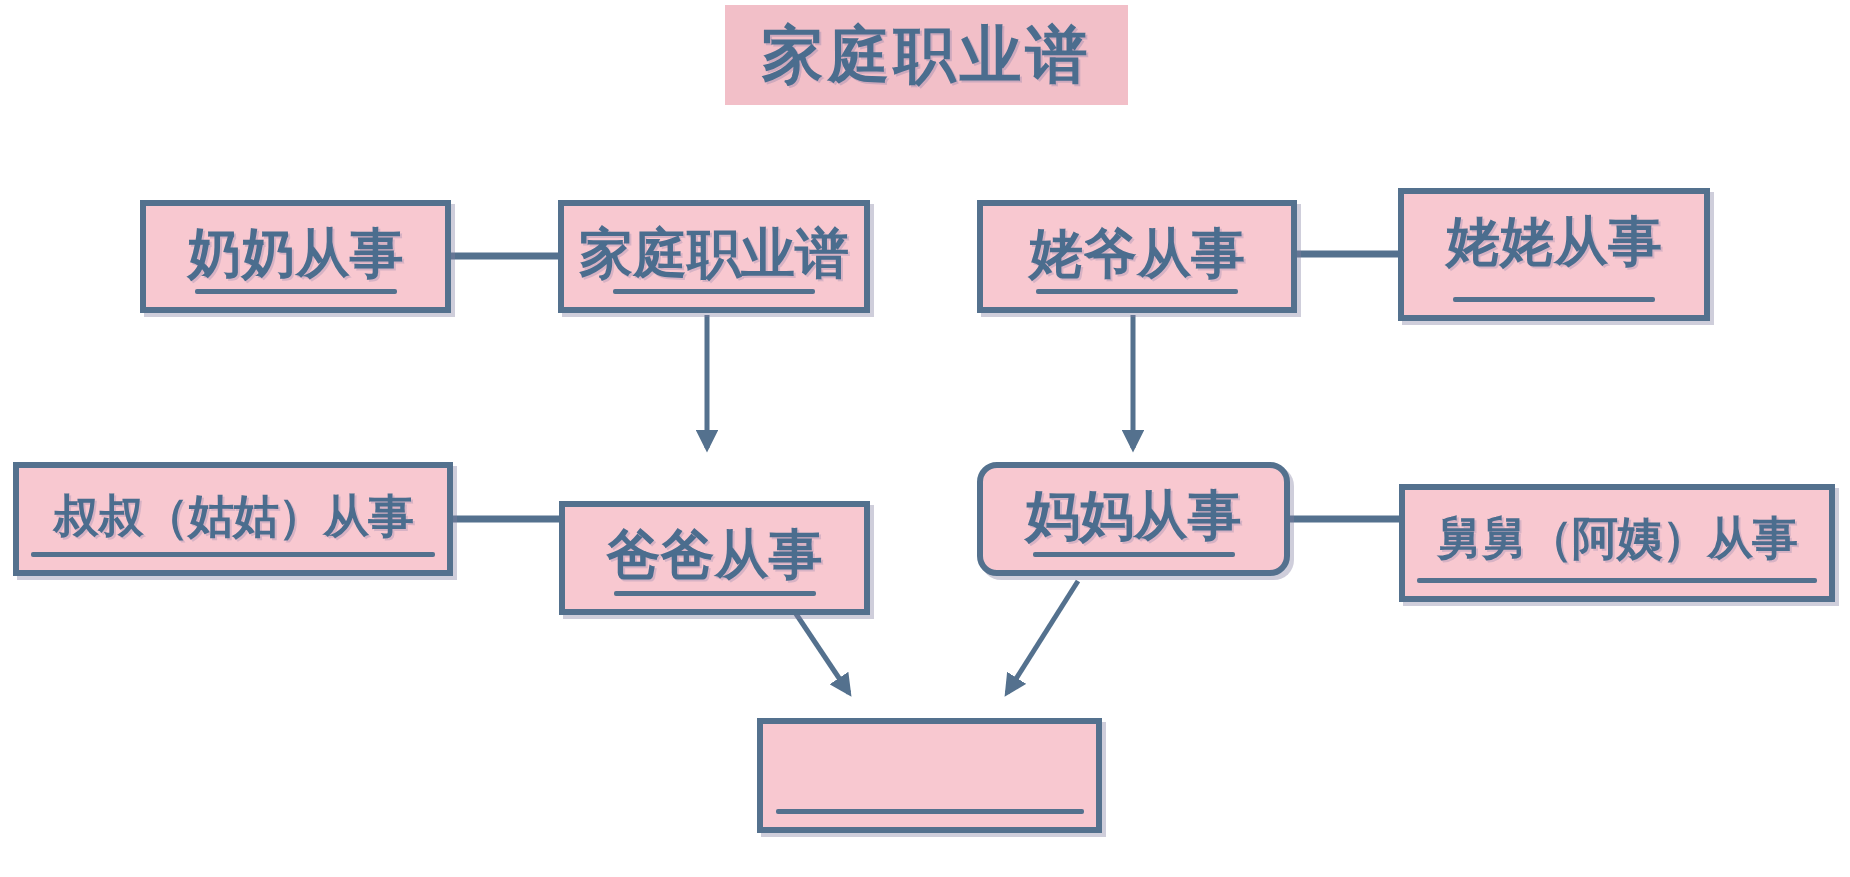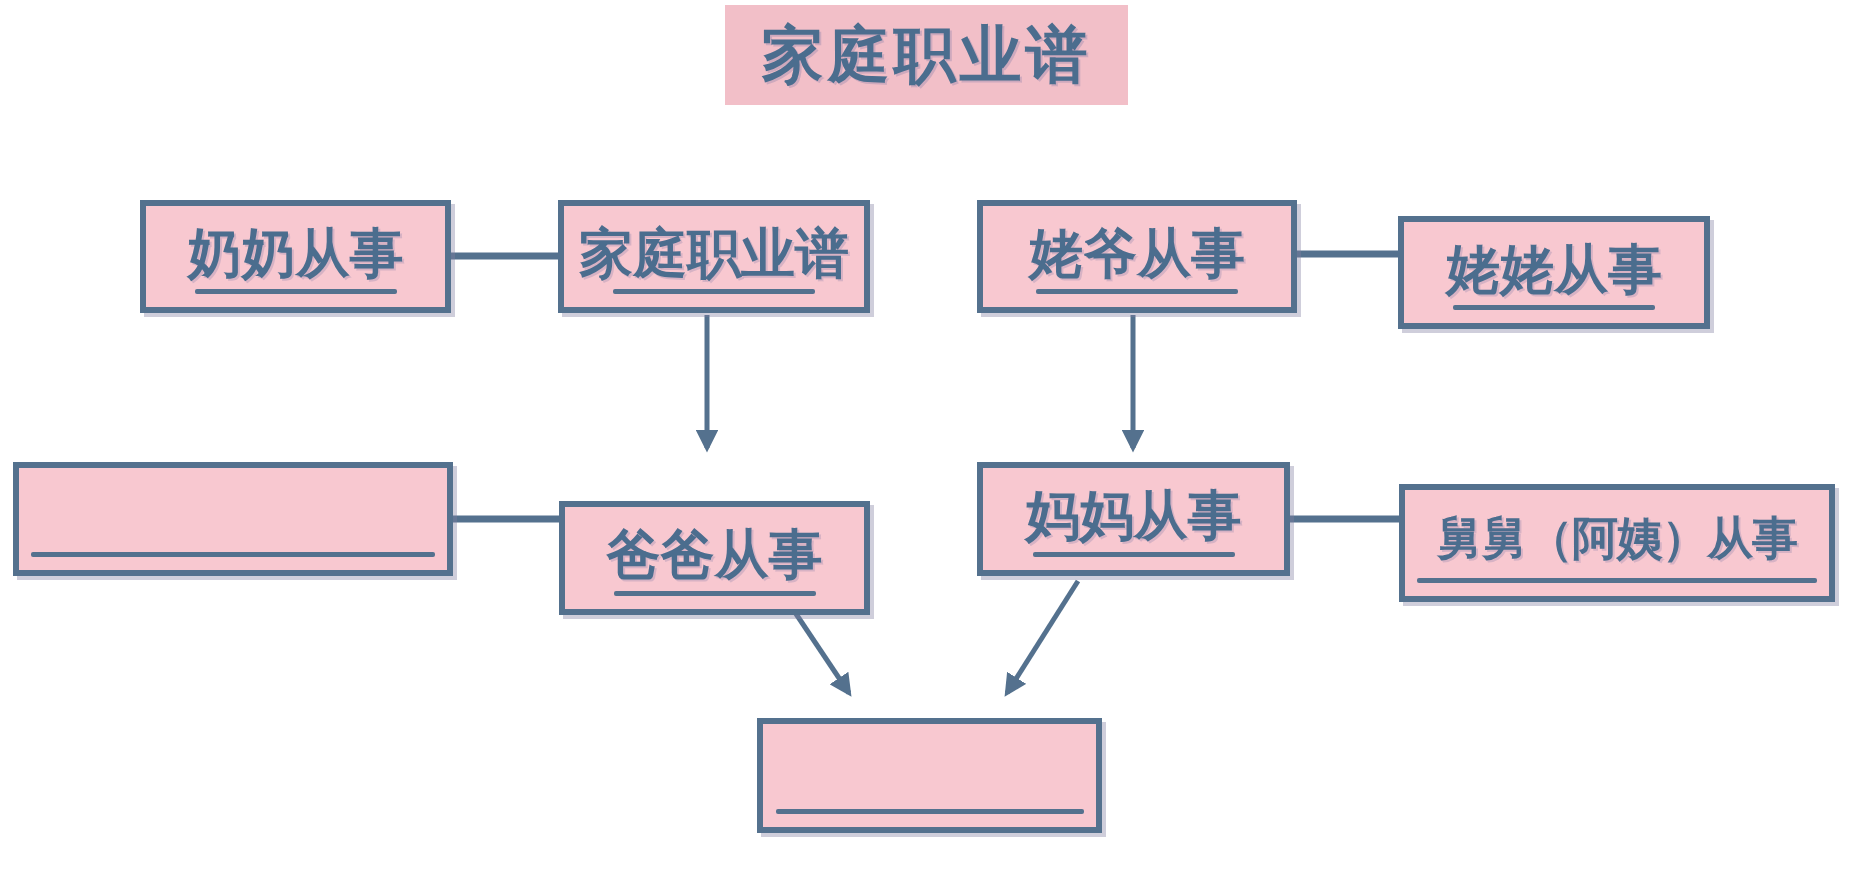--- a/index.html
+++ b/index.html
@@ -87,35 +87,36 @@
   <div class="node" style="left:558px;top:200px;width:312px;height:113px;">
     <span class="node-label">家庭职业谱</span>
     <span class="blank-line" style="width:202px;"></span>
   </div>
 
   <div class="node" style="left:977px;top:200px;width:320px;height:113px;">
     <span class="node-label">姥爷从事</span>
     <span class="blank-line" style="width:202px;"></span>
   </div>
 
-  <div class="node" style="left:1398px;top:216px;width:312px;height:113px;">
+  <div class="node" style="left:1398px;top:188px;width:312px;height:133px;">
     <span class="node-label">姥姥从事</span>
     <span class="blank-line" style="width:202px;"></span>
   </div>
 
   <div class="node wide" style="left:13px;top:462px;width:440px;height:114px;">
+    <span class="node-label">叔叔（姑姑）从事</span>
     <span class="blank-line" style="width:404px;"></span>
   </div>
 
   <div class="node" style="left:559px;top:462px;width:311px;height:114px;margin-top:39px;">
     <span class="node-label">爸爸从事</span>
     <span class="blank-line" style="width:202px;"></span>
   </div>
 
-  <div class="node" style="left:977px;top:462px;width:313px;height:114px;">
+  <div class="node" style="left:977px;top:462px;width:313px;height:114px;border-radius:20px;">
     <span class="node-label">妈妈从事</span>
     <span class="blank-line" style="width:202px;"></span>
   </div>
 
   <div class="node wide" style="left:1399px;top:484px;width:436px;height:118px;">
     <span class="node-label">舅舅（阿姨）从事</span>
     <span class="blank-line" style="width:400px;"></span>
   </div>
 
   <div class="node" style="left:757px;top:718px;width:345px;height:115px;">

